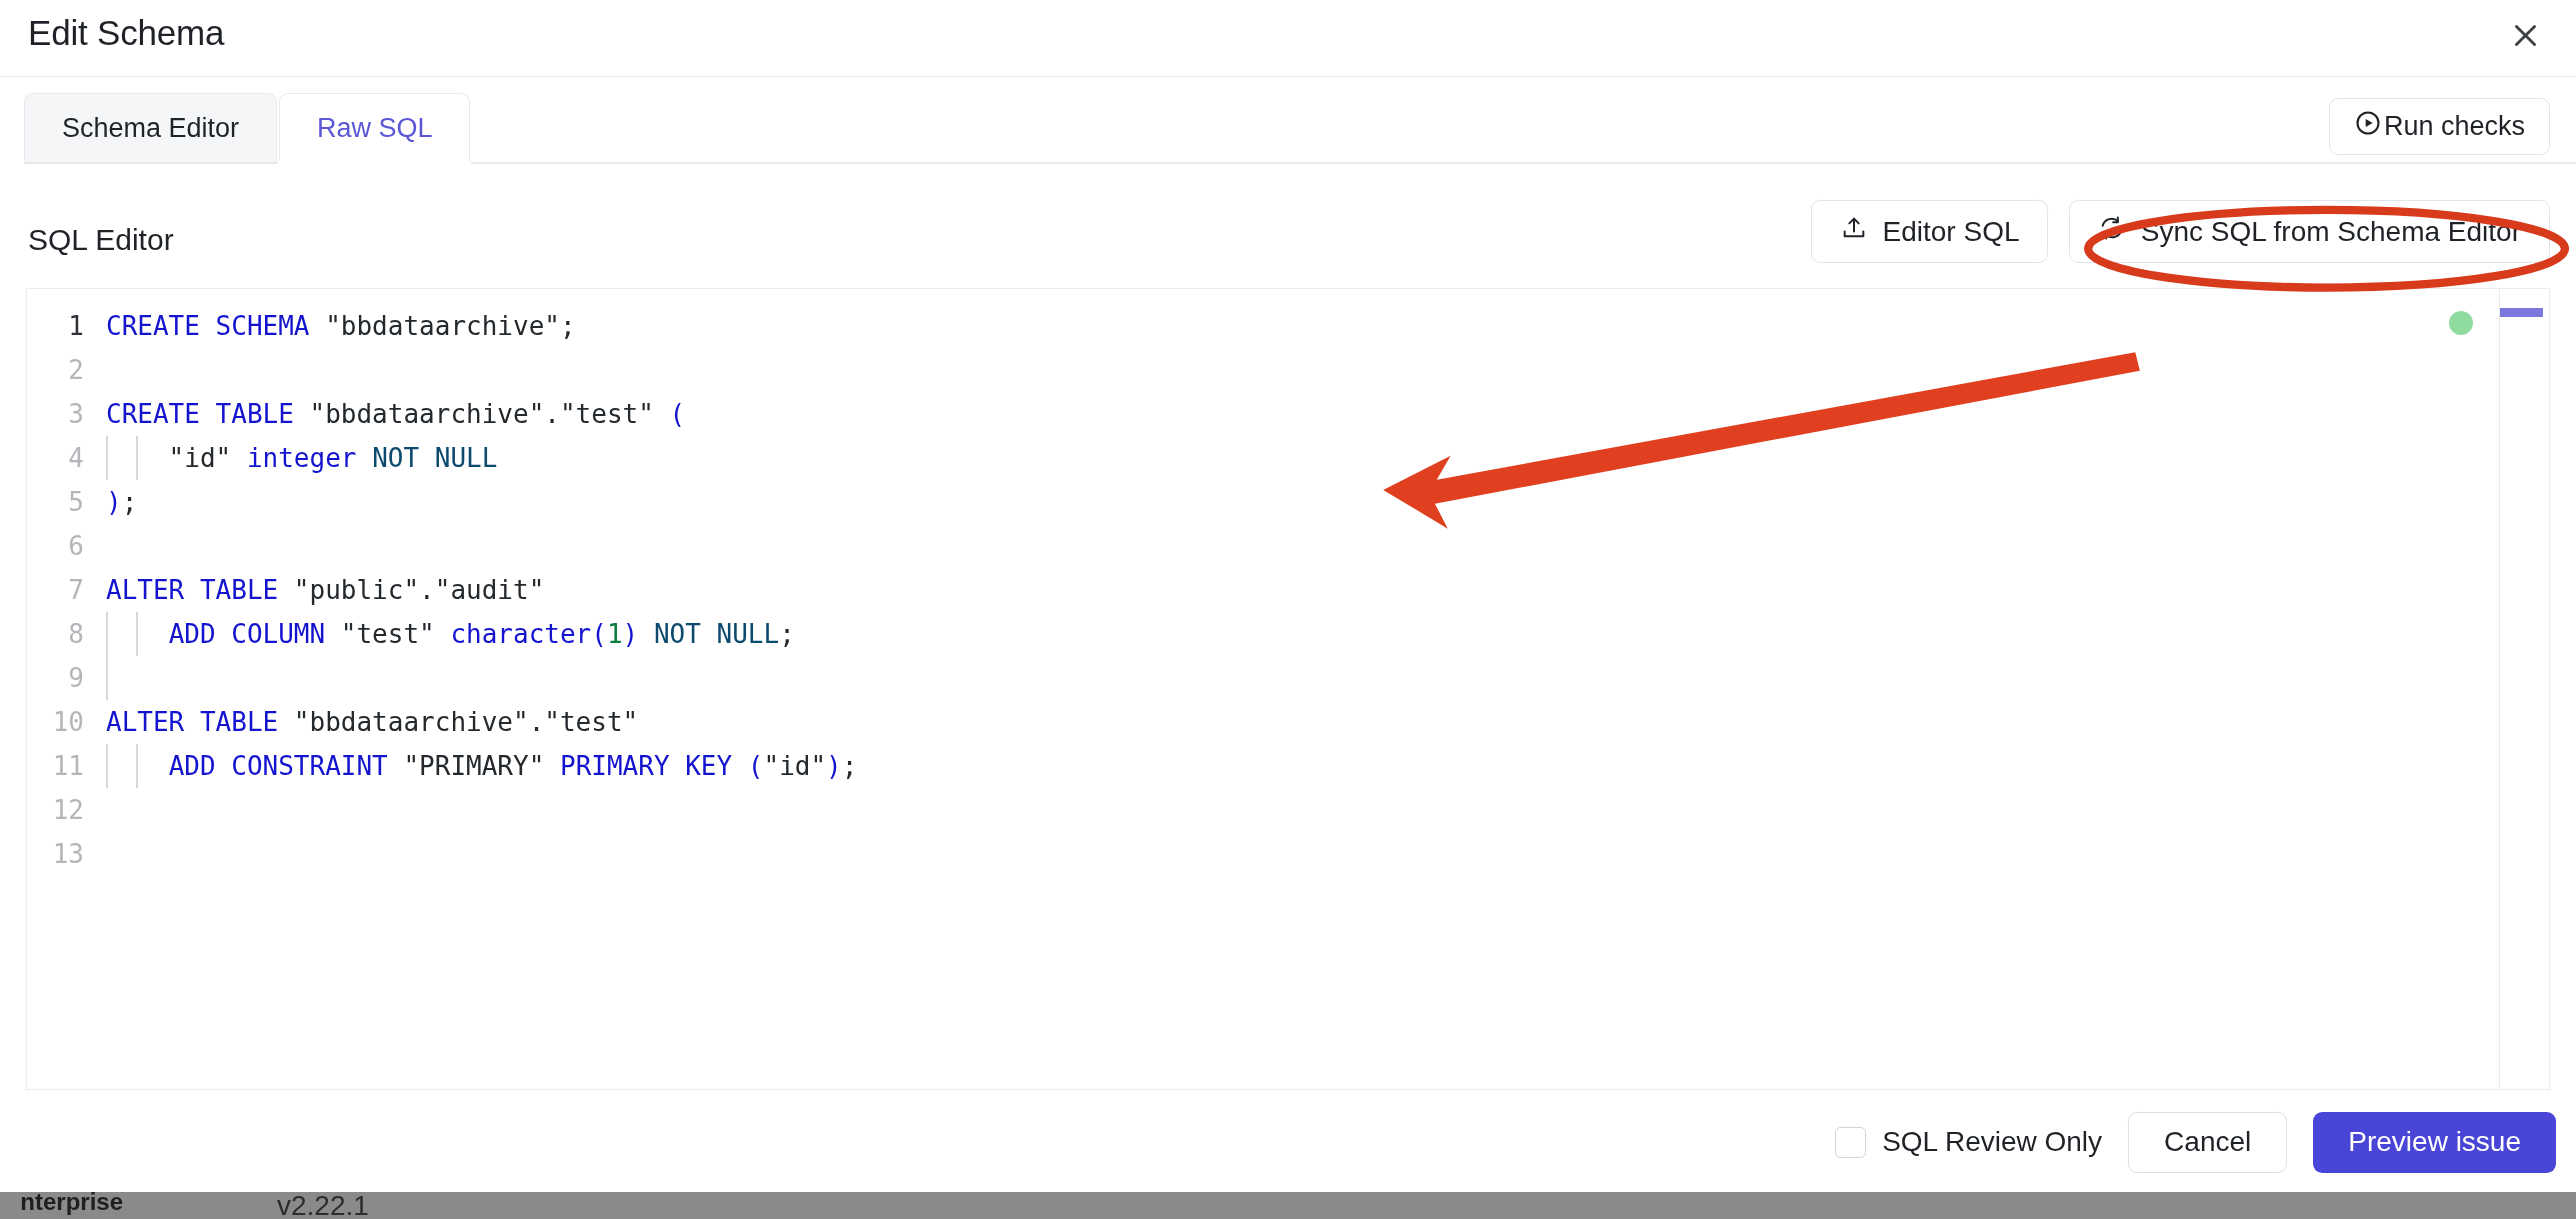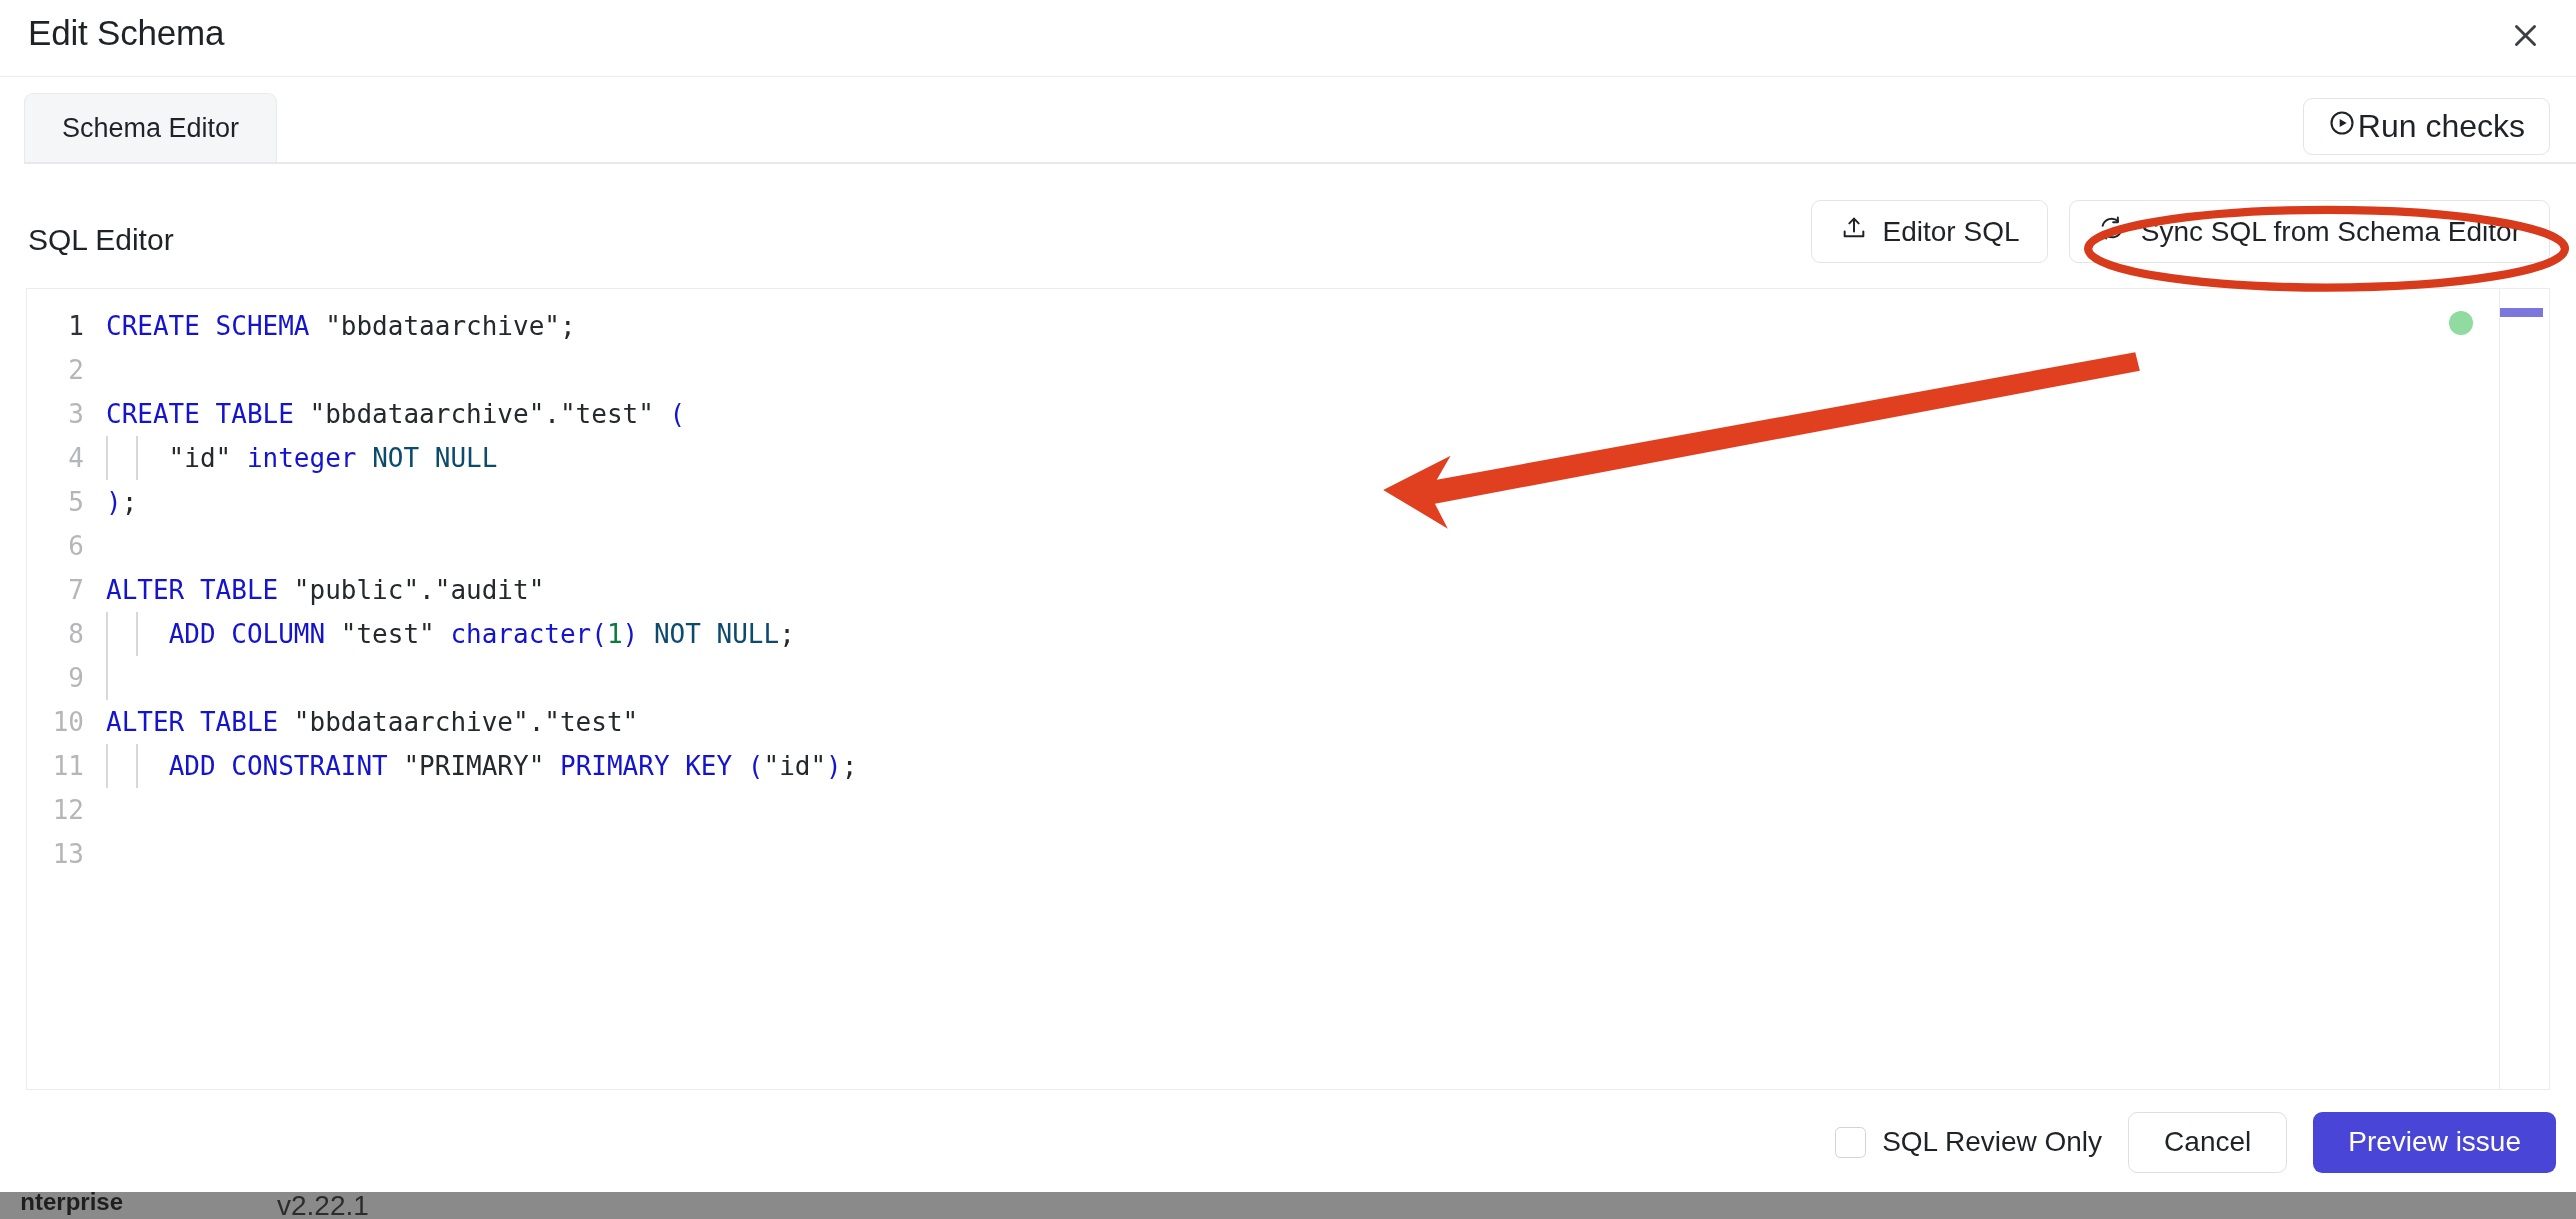--- a/index.html
+++ b/index.html
@@ -103,21 +103,21 @@
   }
 
   .run-checks-btn {
     position: absolute; right: 26px; top: 20.3px;
     height: 57px;
     padding: 0 24px;
     display: flex; align-items: center; gap: 2px;
     border: 1.8px solid #e2e4e8;
     border-radius: 9.2px;
     background: #ffffff;
-    font-size: 32px; color: #1f2328;
+    font-size: 27px; color: #1f2328;
     cursor: pointer;
   }
 
   
   .section-row {
     position: absolute; left: 0; top: 185px;
     width: 2576px; height: 102px;
   }
   .section-label {
     position: absolute; left: 28px; top: 38px;
@@ -272,20 +272,23 @@
             <line x1="19" y1="5" x2="5" y2="19"></line>
         </svg>
       </div>
     </div>
 
     <div class="tabbar">
       <div class="tab-underline"></div>
       <div class="tabs">
         <div class="tab inactive">
           <span>Schema Editor</span>
+        </div>
+        <div class="tab active">
+          <span>Raw SQL</span>
         </div>
       </div>
       <div class="run-checks-btn">
         <span>
           <svg width="28" height="28" viewBox="0 0 24 24" fill="none" stroke="#1f2328" stroke-width="1.8">
             <circle cx="12" cy="12" r="9"></circle>
             <path d="M10 8.5 L16 12 L10 15.5 Z" fill="#1f2328" stroke="none"></path>
           </svg>
         </span>
         <span>Run checks</span>

